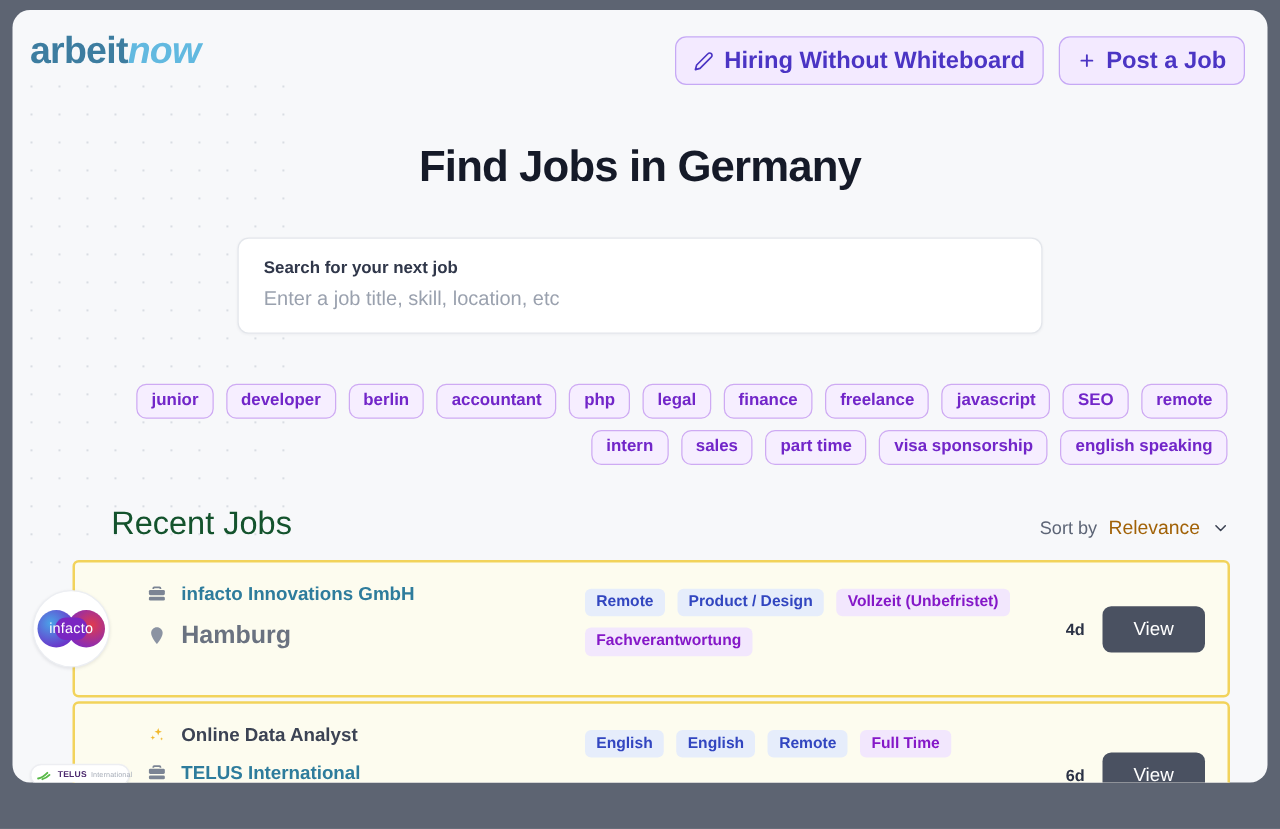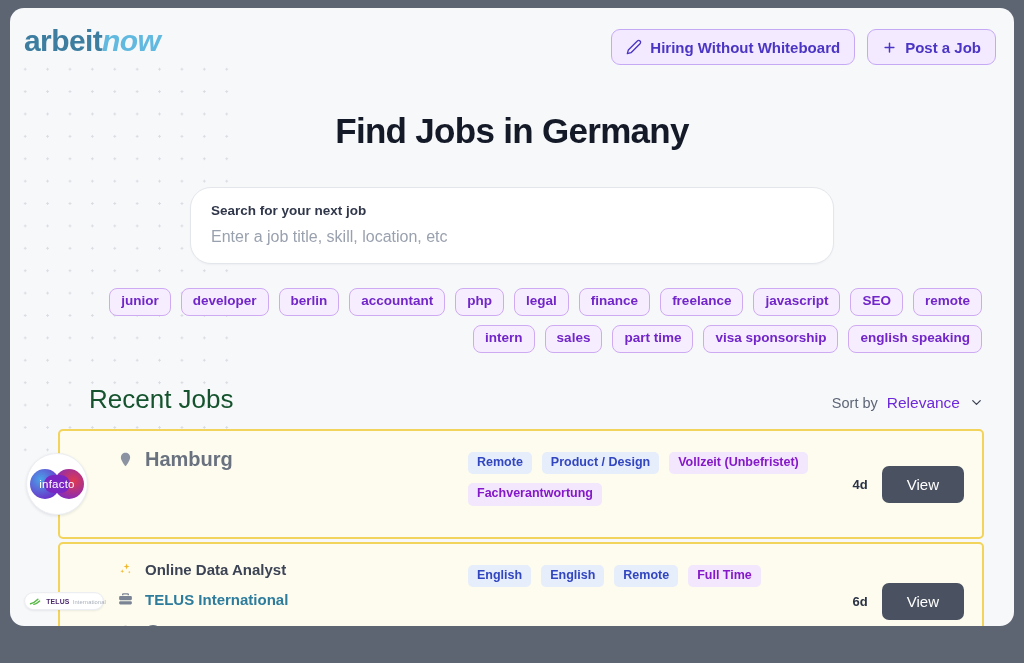--- a/index.html
+++ b/index.html
@@ -70,45 +70,45 @@
 
   #header-actions { display: flex; gap: 12px; padding-top: 9px; }
 
   .pill-btn {
     display: inline-flex;
     align-items: center;
     gap: 8px;
     background: #f3eaff;
     border: 1px solid #c6a9f5;
     color: #4b35c4;
-    font-size: 15px;
+    font-size: 19px;
     font-weight: 700;
     border-radius: 9px;
     padding: 9px 14px;
     line-height: 1;
     white-space: nowrap;
   }
   .pill-btn svg { display: block; }
 
   
   #hero { text-align: center; padding-top: 46px; }
 
   #page-title {
     font-size: 35px;
     font-weight: 700;
     color: #151a28;
     letter-spacing: -.7px;
   }
 
   #search-box {
     width: 644px;
-    margin: 36px auto 0 auto;
+    margin: 36px auto 16px auto;
     background: #ffffff;
     border: 1px solid #e3e6eb;
-    border-radius: 21px;
+    border-radius: 9px;
     text-align: left;
     padding: 15px 20px 17px 20px;
     box-shadow: 0 1px 2px rgba(16,24,40,.04);
   }
   #search-label {
     font-size: 13.5px;
     font-weight: 700;
     color: #30374a;
     display: block;
     margin-bottom: 10px;
@@ -157,21 +157,21 @@
     color: #14532d;
     margin-left: 31px;
   }
   #sort-control {
     display: inline-flex;
     align-items: center;
     gap: 9px;
     font-size: 14.5px;
   }
   #sort-label { color: #5d6576; }
-  #sort-value { color: #6d28d9; font-size: 15.5px; }
+  #sort-value { color: #a16207; font-size: 15.5px; }
   #sort-chevron { color: #3b4252; display: flex; }
 
   
   #job-list { padding: 14px 30px 0 48px; }
 
   .job-card {
     position: relative;
     display: flex;
     align-items: flex-start;
     background: #fdfcef;
@@ -398,20 +398,30 @@
             <div class="logo-circle">
               <div class="peanut">
                 <span class="peanut-bridge"></span>
                 <span class="peanut-text">infacto</span>
               </div>
             </div>
           </div>
 
           <div class="job-main">
 
+            <div class="job-line">
+              <span class="ico briefcase">
+                <svg width="17" height="17" viewBox="0 0 24 24" fill="currentColor">
+                  <path d="M9 3h6a2 2 0 0 1 2 2v1h-2V5H9v1H7V5a2 2 0 0 1 2-2z"></path>
+                  <rect x="3" y="7" width="18" height="6" rx="1.6"></rect>
+                  <rect x="3" y="14.6" width="18" height="4.4" rx="1.6"></rect>
+                </svg>
+              </span>
+              <span class="job-company">infacto Innovations GmbH</span>
+            </div>
 
             <div class="job-line">
               <span class="ico pin">
                 <svg width="17" height="17" viewBox="0 0 24 24" fill="currentColor">
                   <path d="M12 2.5c-3.6 0-6.5 2.9-6.5 6.5 0 4.9 6.5 12.5 6.5 12.5s6.5-7.6 6.5-12.5c0-3.6-2.9-6.5-6.5-6.5z"></path>
                 </svg>
               </span>
               <span class="job-location">Hamburg</span>
             </div>
           </div>

